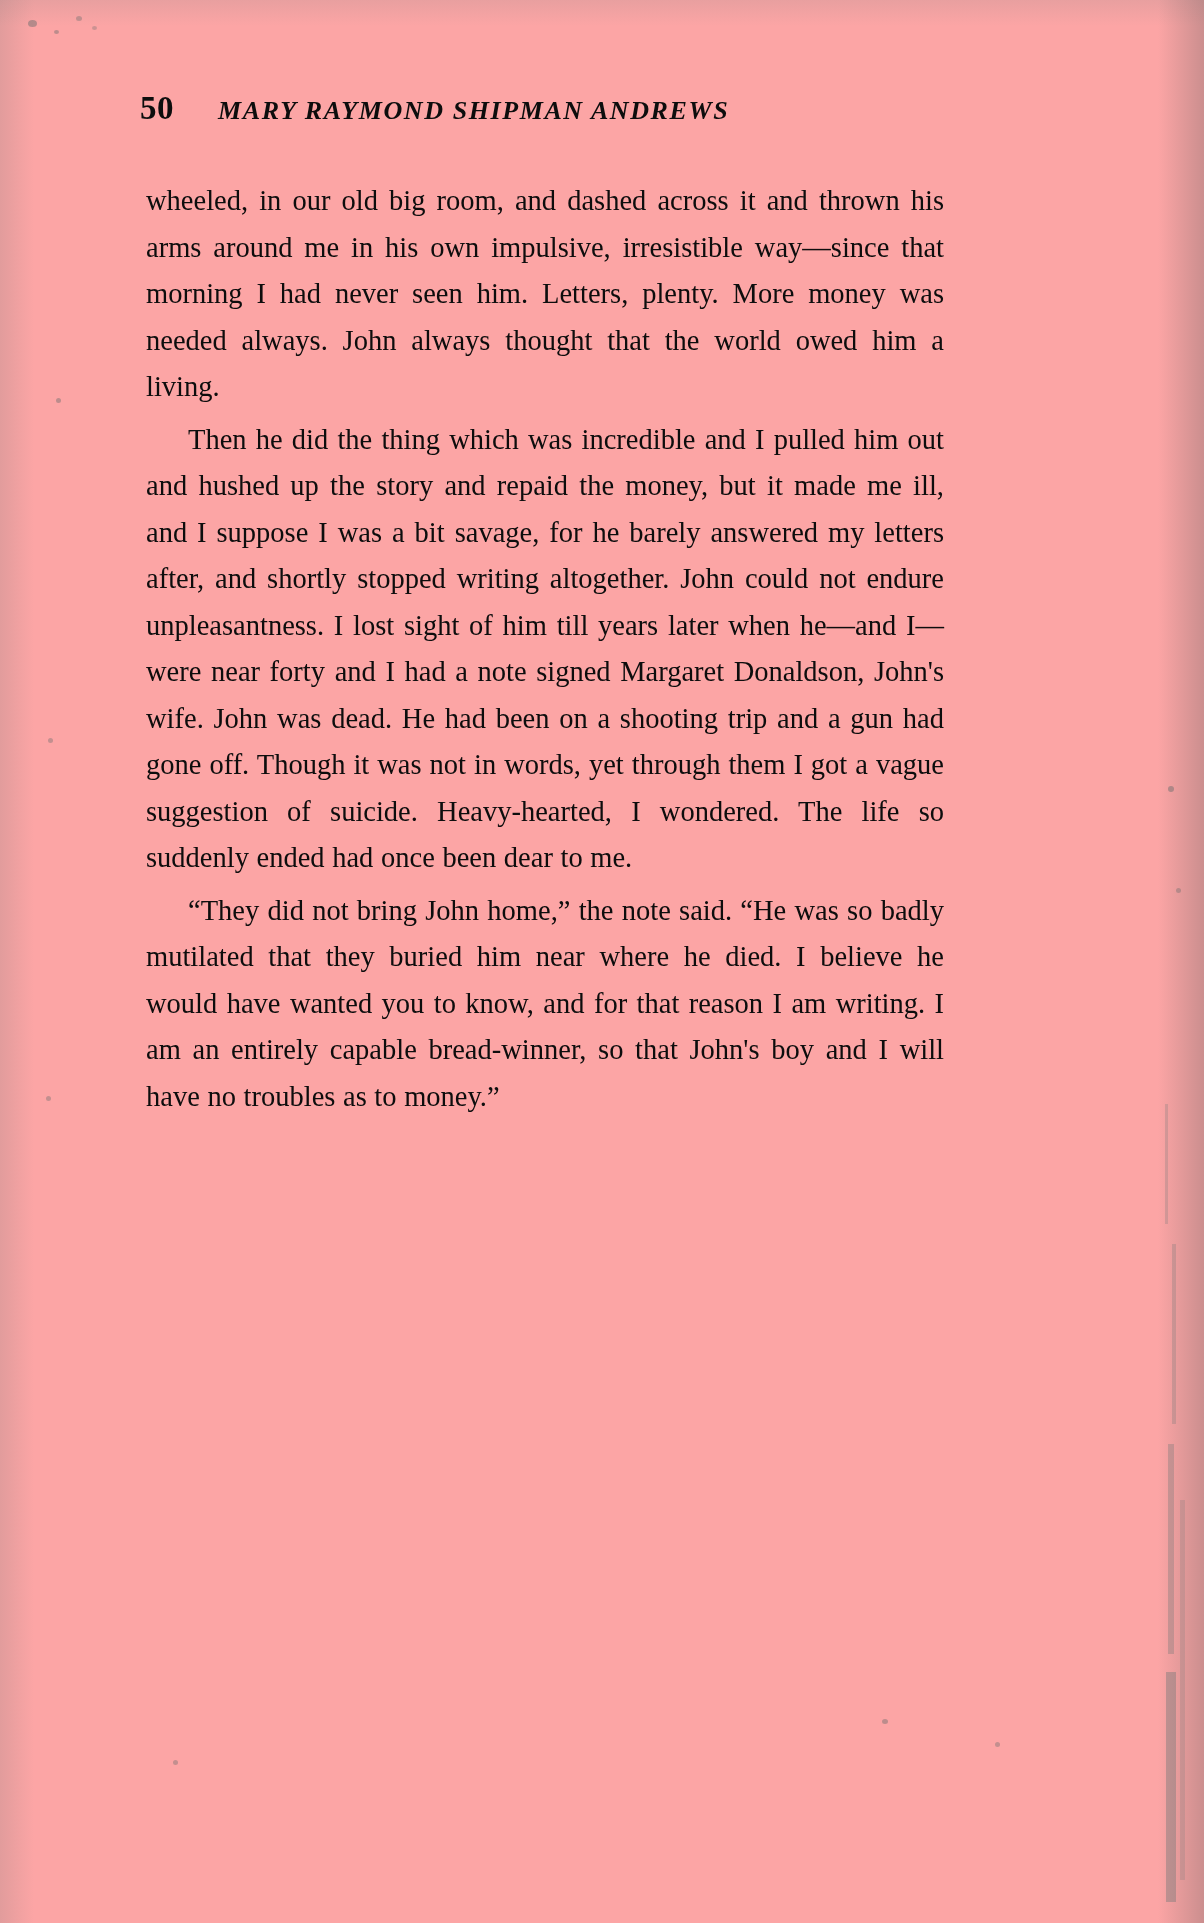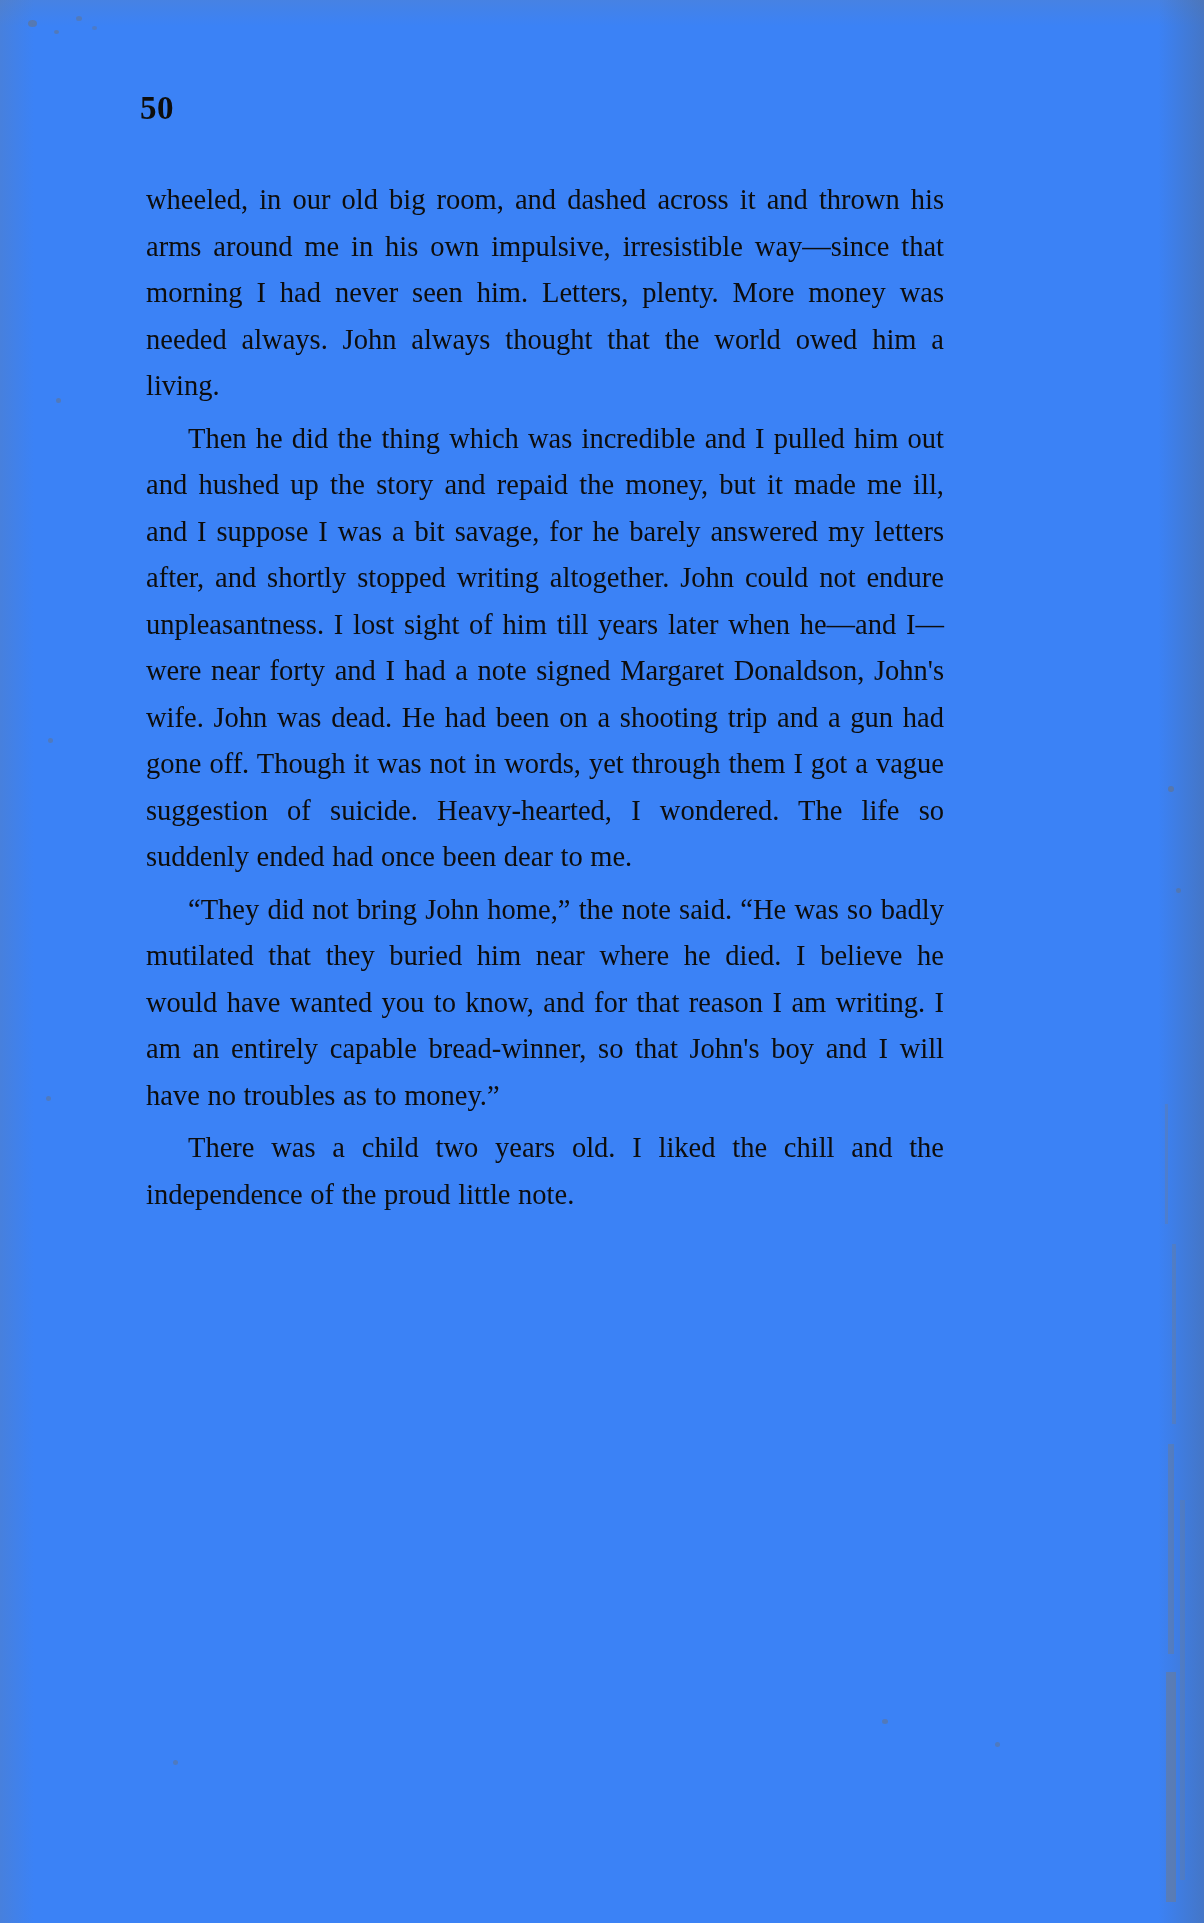--- a/index.html
+++ b/index.html
@@ -4,21 +4,21 @@
 <style>
   html, body {
     margin: 0;
     padding: 0;
     background: #ffffff;
   }
   .page {
     position: relative;
     width: 1204px;
     height: 1923px;
-    background: #3b82f6;
+    background: #fca5a5;
     overflow: hidden;
     font-family: "Liberation Serif", serif;
     color: #0d0d0d;
   }
 
   
   .scan-edge-left {
     position: absolute;
     left: 0; top: 0;
     width: 34px; height: 100%;
@@ -119,21 +119,21 @@
   <div class="marginbar" style="left:1165px;top:1104px;width:3px;height:120px;opacity:.28;"></div>
   <div class="marginbar" style="left:1172px;top:1244px;width:4px;height:180px;opacity:.3;"></div>
   <div class="marginbar" style="left:1168px;top:1444px;width:6px;height:210px;opacity:.36;"></div>
   <div class="marginbar" style="left:1166px;top:1672px;width:10px;height:230px;opacity:.45;"></div>
   <div class="marginbar" style="left:1180px;top:1500px;width:5px;height:380px;opacity:.25;"></div>
 
   <div class="content">
 
     <div class="header">
       <div class="folio">50</div>
+      <div class="running-head">MARY RAYMOND SHIPMAN ANDREWS</div>
     </div>
 
     <p class="body">wheeled, in our old big room, and dashed across it and thrown his arms around me in his own impulsive, irresistible way—since that morning I had never seen him.  Letters, plenty.  More money was needed always.  John always thought that the world owed him a living.</p>
     <p class="body indent">Then he did the thing which was incredible and I pulled him out and hushed up the story and repaid the money, but it made me ill, and I suppose I was a bit savage, for he barely answered my letters after, and shortly stopped writing altogether.  John could not endure unpleasantness.  I lost sight of him till years later when he—and I—were near forty and I had a note signed Margaret Donaldson, John's wife.  John was dead.  He had been on a shooting trip and a gun had gone off.  Though it was not in words, yet through them I got a vague suggestion of suicide.  Heavy-hearted, I wondered.  The life so suddenly ended had once been dear to me.</p>
     <p class="body indent">“They did not bring John home,” the note said. “He was so badly mutilated that they buried him near where he died.  I believe he would have wanted you to know, and for that reason I am writing.  I am an entirely capable bread-winner, so that John's boy and I will have no troubles as to money.”</p>
-    <p class="body indent">There was a child two years old.  I liked the chill and the independence of the proud little note.</p>
 
   </div>
 </div>
 
 </body></html>

